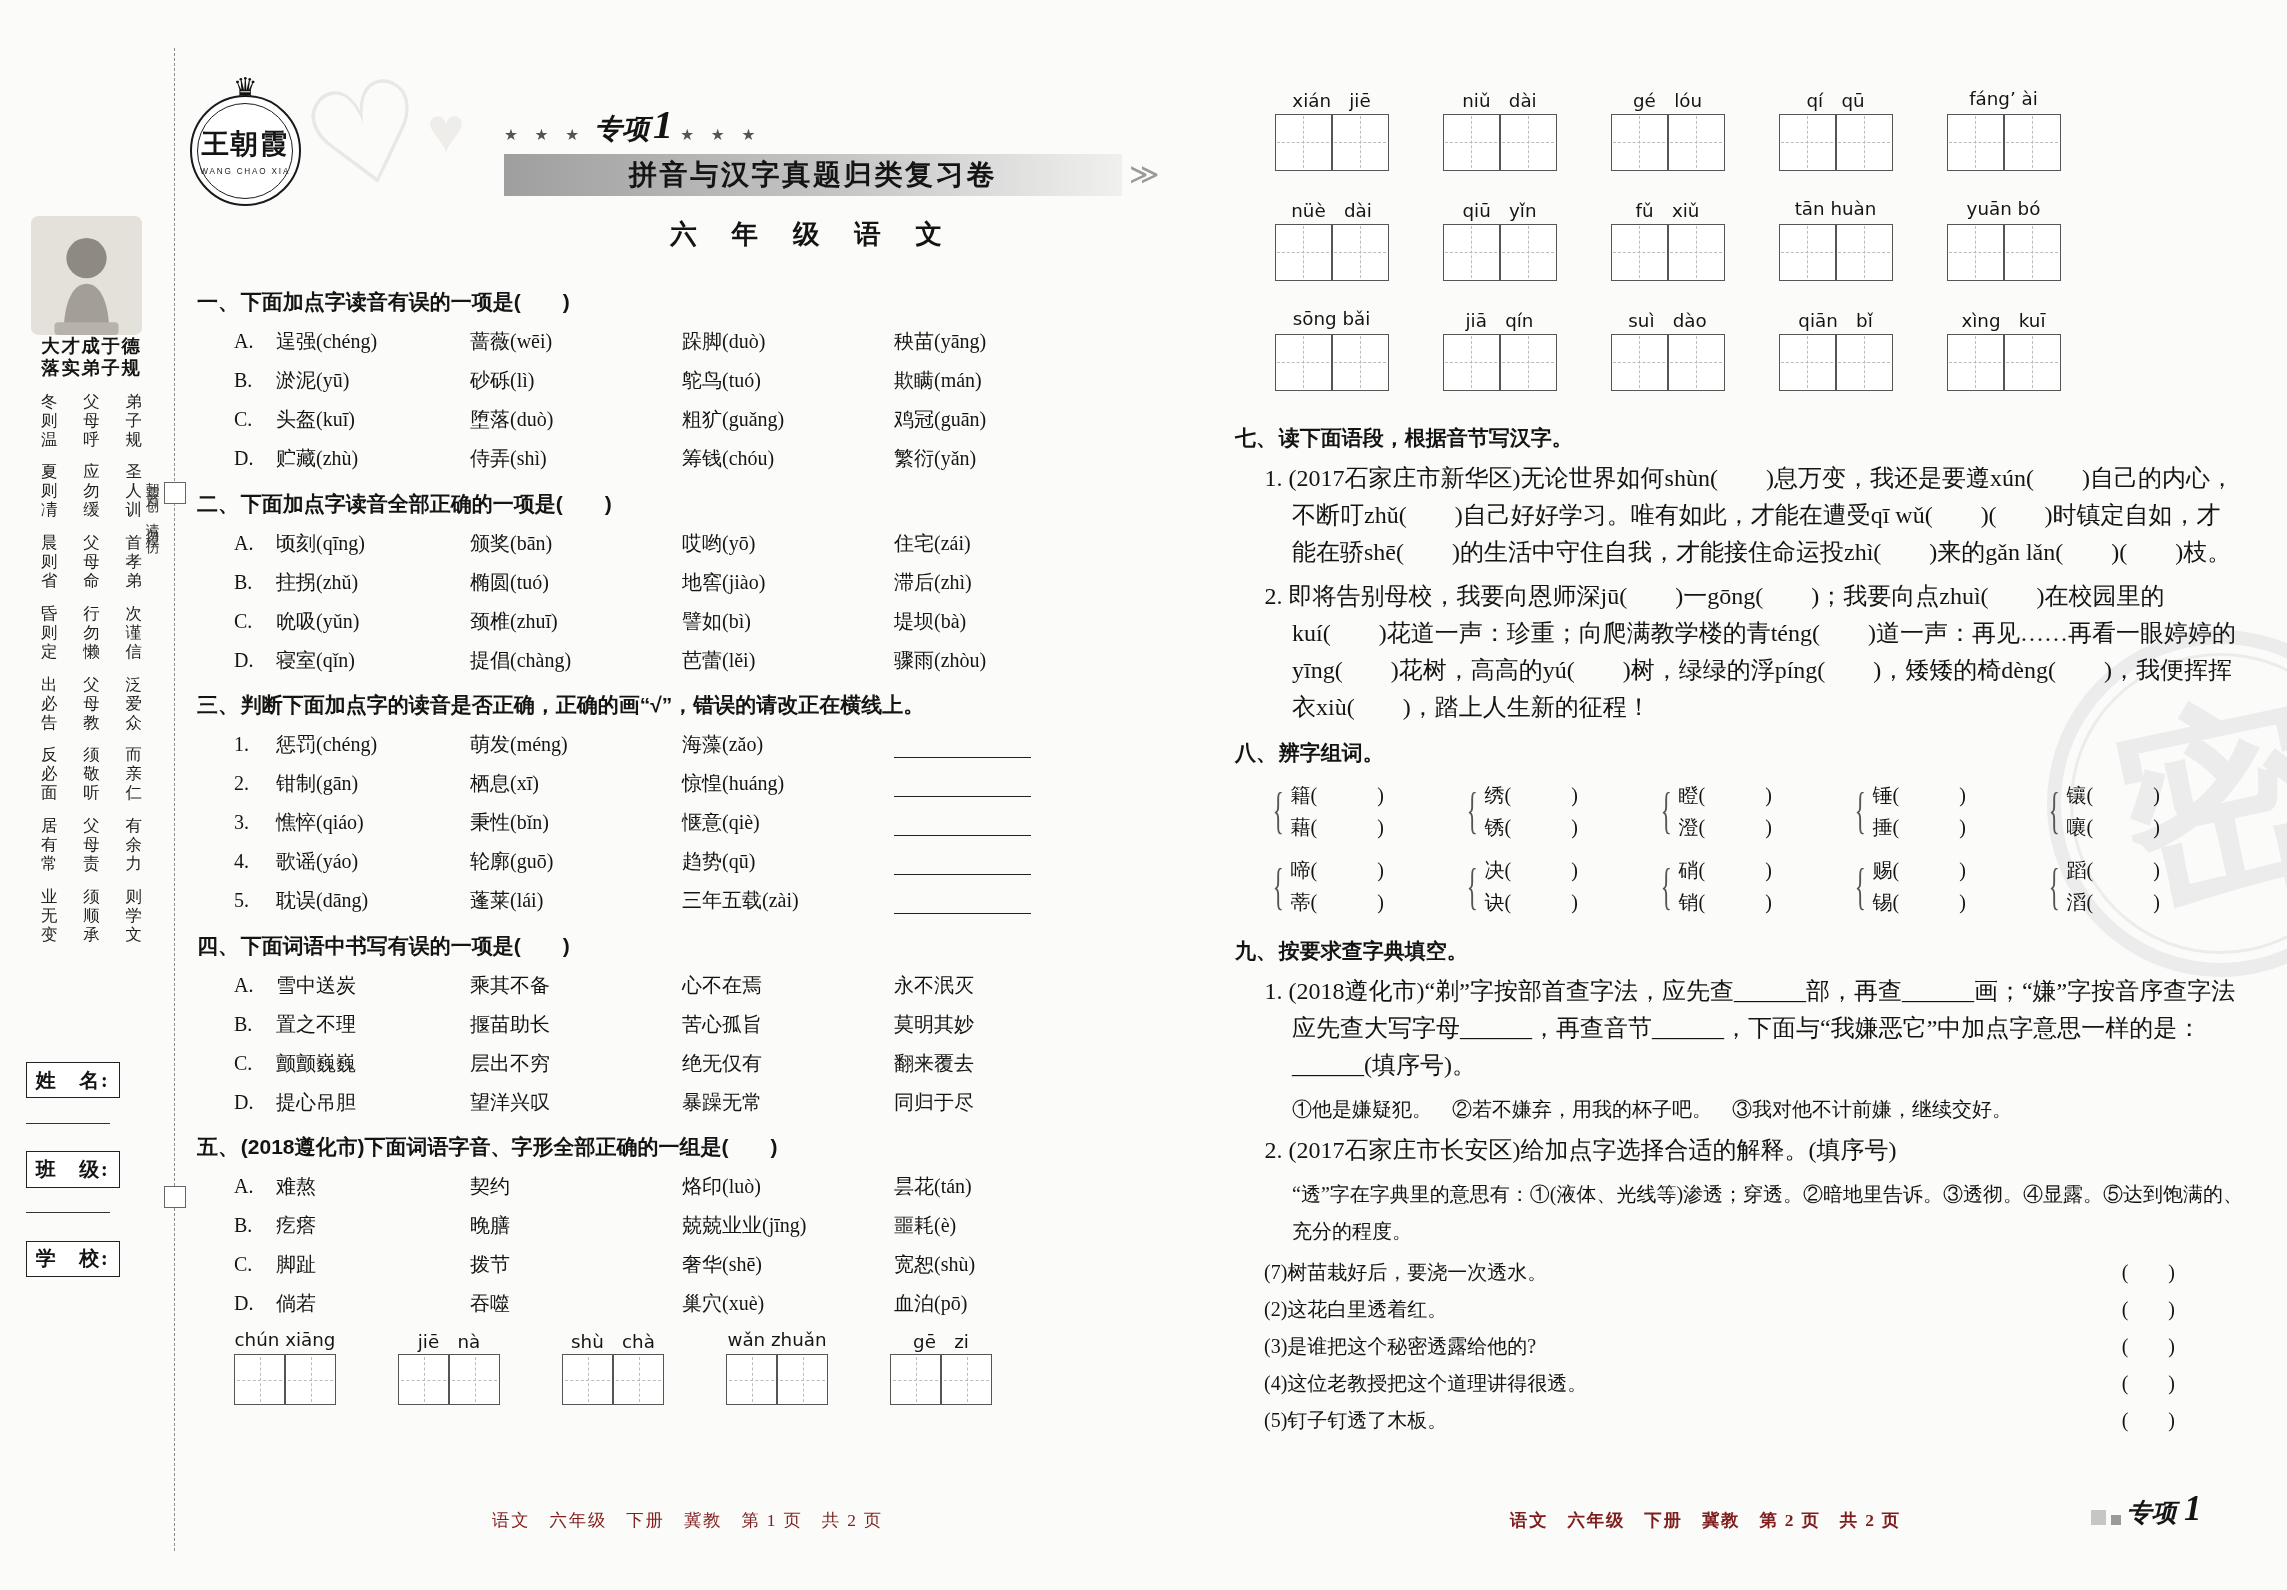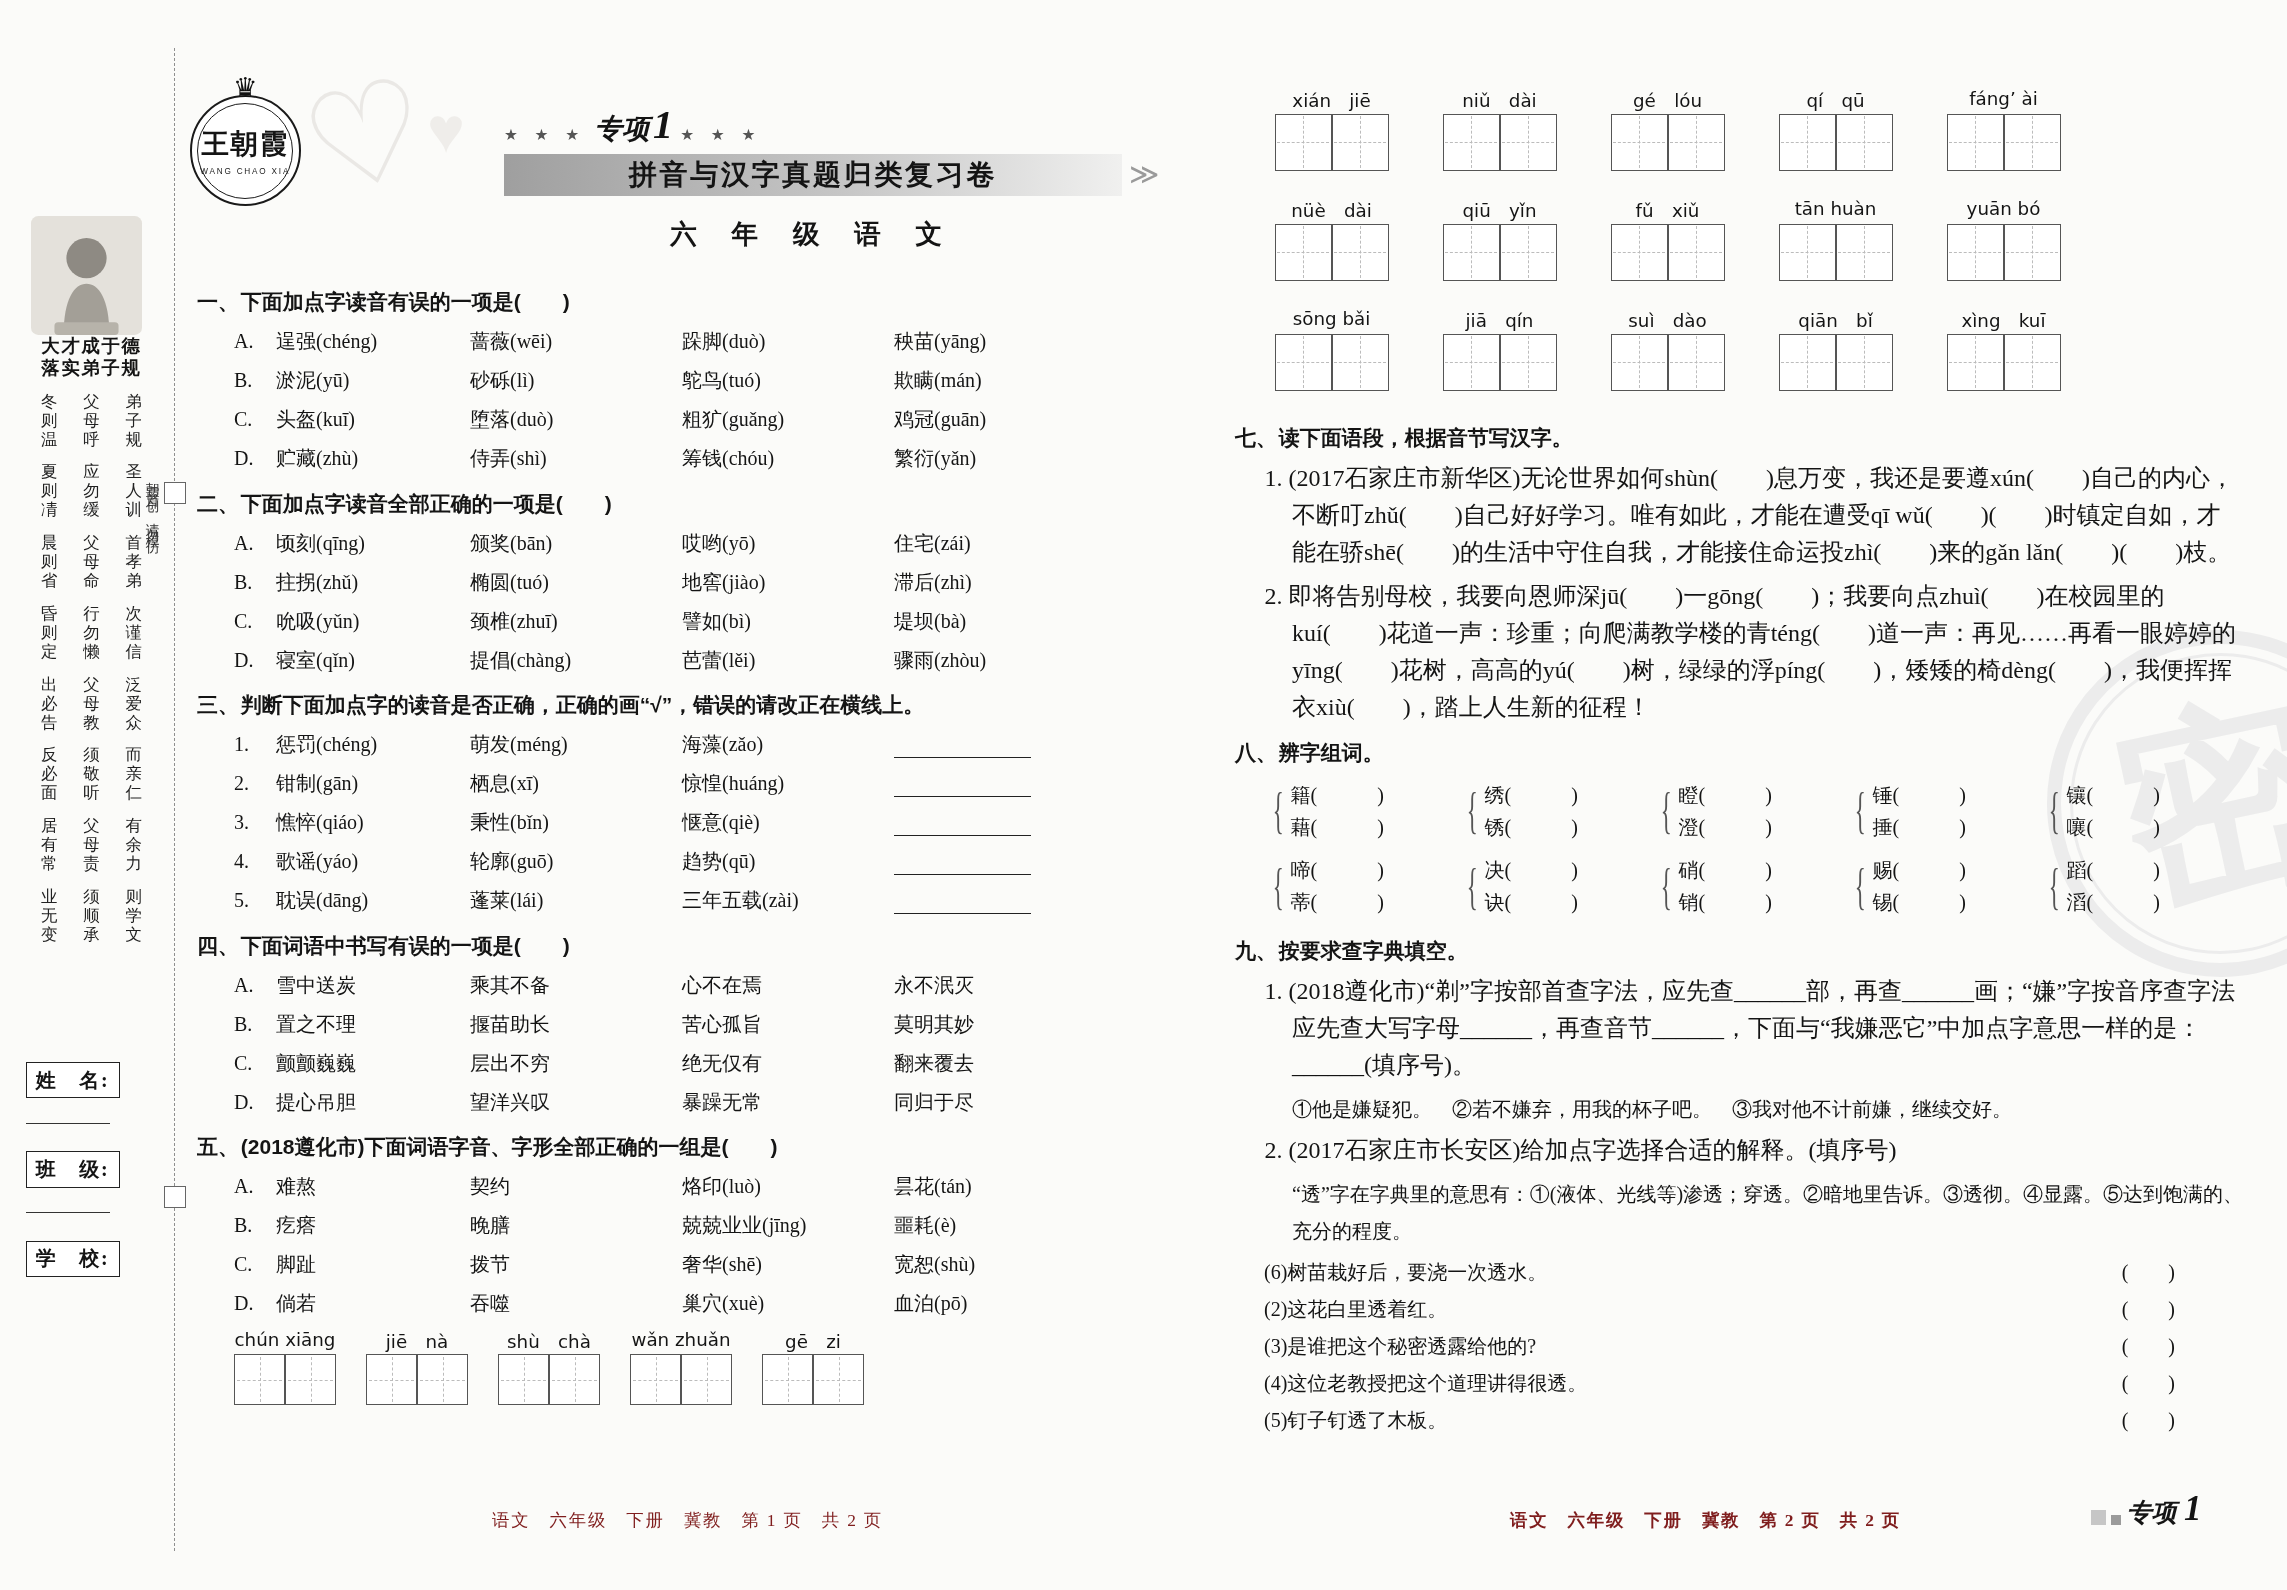--- a/index.html
+++ b/index.html
@@ -62,21 +62,21 @@
   .crown { position:absolute; top:-22px; font-size:27.4px; line-height:1; color:#111; }
   .logo-name { font-size:27.4px; font-weight:bold; letter-spacing:1.8px; }
   .logo-sub { font-size:8.2px; letter-spacing:1.8px; margin-top:4.6px; color:#222; font-family:"Liberation Sans", sans-serif; }
   .stars-line { position:absolute; left:307px; width:618px; top:12.8px; text-align:left; z-index:1; }
   .stars { color:#555; font-size:15.5px; letter-spacing:6.4px; vertical-align:middle; }
   .tag-label { font-size:27.4px; font-weight:bold; font-style:italic; margin:0 3.7px 0 9.1px; }
   .tag-num { font-size:40px; font-style:italic; font-weight:bold; margin-right:7.3px; }
   .title-bar { position:absolute; left:307px; top:66px; width:618px; height:42px; line-height:42px; text-align:center; background:linear-gradient(90deg,#9f9f9f 0%,#c6c6c6 55%,#f0f0ef 100%); font-family:"Liberation Sans", sans-serif; font-weight:bold; font-size:28px; letter-spacing:2.7px; z-index:1; }
   .chevrons { position:absolute; left:932px; top:69px; font-size:29px; color:#9a9a9a; z-index:1; }
   .subtitle { position:absolute; left:307px; top:128px; width:618px; text-align:center; font-family:"Liberation Sans", sans-serif; font-weight:bold; font-size:26.5px; letter-spacing:13.7px; z-index:1; }
-  .py-groups { display:flex; column-gap:30px; padding-left:37px; margin-top:3.7px; }
+  .py-groups { display:flex; column-gap:62px; padding-left:37px; margin-top:3.7px; }
   .py-groups .py-group { width:102px; }
 
   
   #page2 { position:absolute; left:1235px; top:88px; width:1009px; z-index:2; }
   .py2-row { display:flex; column-gap:55px; padding-left:40px; margin-bottom:27.4px; }
   .py2-row .py-group { width:113px; }
   .q-para { font-size:24px; line-height:37px; padding-left:57px; text-indent:-27.4px; margin:1.8px 0 7.3px; }
   .plain-line { font-size:20px; line-height:37px; padding-left:57px; margin-bottom:3.7px; }
   .bz-row { display:flex; padding-left:31px; margin:7.3px 0 14.6px; }
   .bz-group { width:194px; display:flex; align-items:center; }
@@ -662,21 +662,21 @@
 
   <div class="q-block">
     <div class="q-stem"><span class="q-no">九、</span><span>按要求查字典填空。</span></div>
     <p class="q-para"><span>1.</span> <span>(2018遵化市)“剃”字按部首查字法，应先查______部，再查______画；“嫌”字按音序查字法应先查大写字母______，再查音节______，下面与“我嫌恶它”中加点字意思一样的是：______(填序号)。</span></p>
     <div class="plain-line">①他是嫌疑犯。　②若不嫌弃，用我的杯子吧。　③我对他不计前嫌，继续交好。</div>
     <p class="q-para"><span>2.</span> <span>(2017石家庄市长安区)给加点字选择合适的解释。(填序号)</span></p>
     <div class="plain-line">“透”字在字典里的意思有：①(液体、光线等)渗透；穿透。②暗地里告诉。③透彻。④显露。⑤达到饱满的、充分的程度。</div>
     <div>
 
         <div class="ans-item">
-          <span class="txt">(6)树苗栽好后，要浇一次透水。</span>
+          <span class="txt">(7)树苗栽好后，要浇一次透水。</span>
           <span class="ans">(　　)</span>
         </div>
 
         <div class="ans-item">
           <span class="txt">(2)这花白里透着红。</span>
           <span class="ans">(　　)</span>
         </div>
 
         <div class="ans-item">
           <span class="txt">(3)是谁把这个秘密透露给他的?</span>

